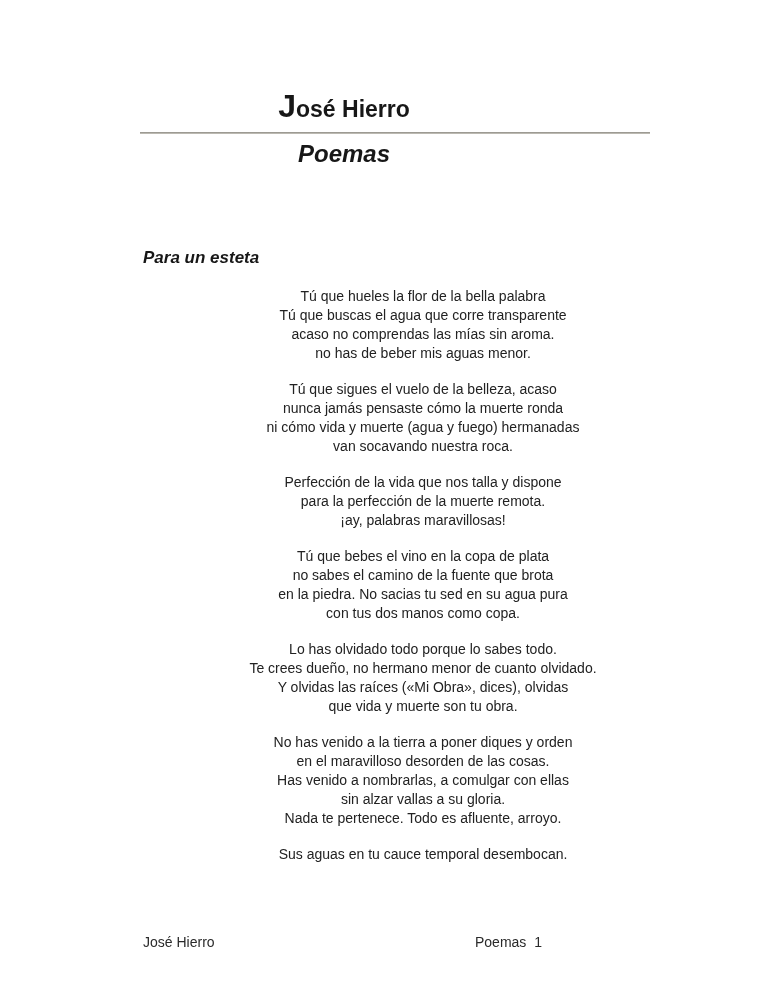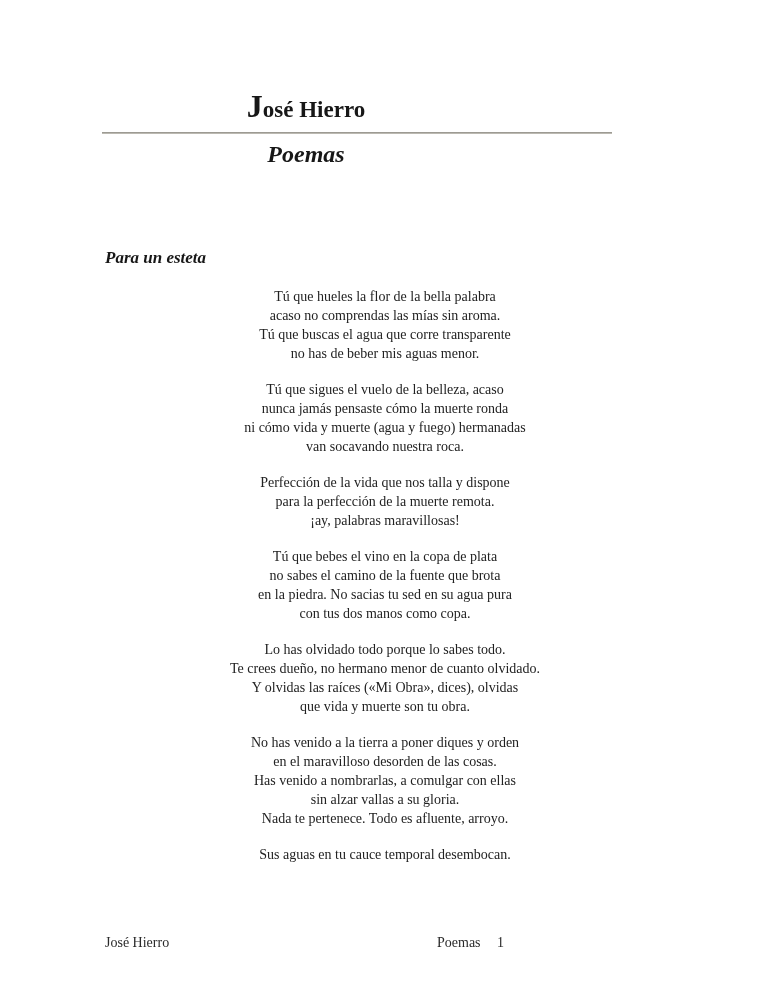--- a/index.html
+++ b/index.html
@@ -7,22 +7,23 @@
     margin: 0;
     padding: 0;
     background: #ffffff;
   }
   .page {
     position: relative;
     width: 612px;
     height: 994px;
     background: #ffffff;
     color: #1e1e1e;
-    font-family: Liberation Serif, serif;
+    font-family: Liberation Sans, sans-serif;
     overflow: hidden;
+    margin-left: 38px;
   }
 
   
   .doc-author {
     position: absolute;
     top: 87px;
     left: 0;
     right: 0;
     margin: 0;
     text-align: center;
@@ -121,22 +122,22 @@
 
   <div class="header-rule"></div>
 
   <h2 class="doc-title">Poemas</h2>
 
   <div class="poem">
     <h3 class="poem-title">Para un esteta</h3>
 
     <div class="stanza">
       <div class="poem-line">Tú que hueles la flor de la bella palabra</div>
+      <div class="poem-line">Tú que buscas el agua que corre transparente</div>
       <div class="poem-line">acaso no comprendas las mías sin aroma.</div>
-      <div class="poem-line">Tú que buscas el agua que corre transparente</div>
       <div class="poem-line">no has de beber mis aguas menor.</div>
     </div>
 
     <div class="stanza">
       <div class="poem-line">Tú que sigues el vuelo de la belleza, acaso</div>
       <div class="poem-line">nunca jamás pensaste cómo la muerte ronda</div>
       <div class="poem-line">ni cómo vida y muerte (agua y fuego) hermanadas</div>
       <div class="poem-line">van socavando nuestra roca.</div>
     </div>
 

